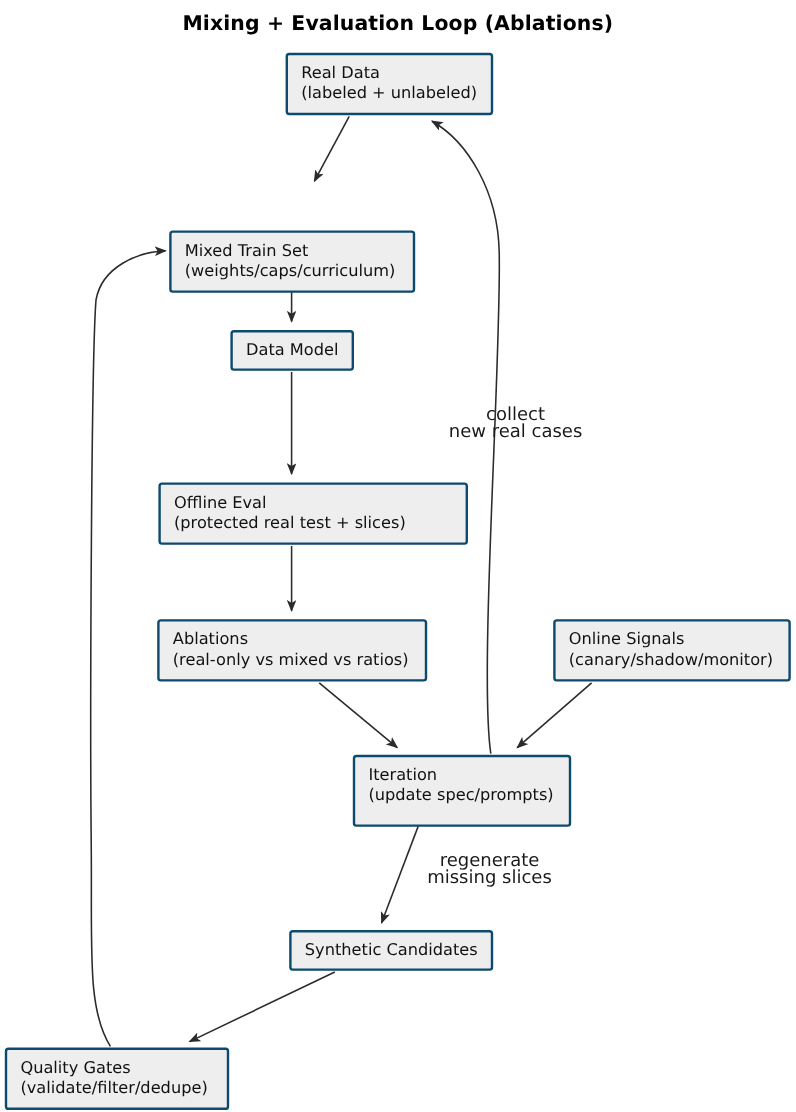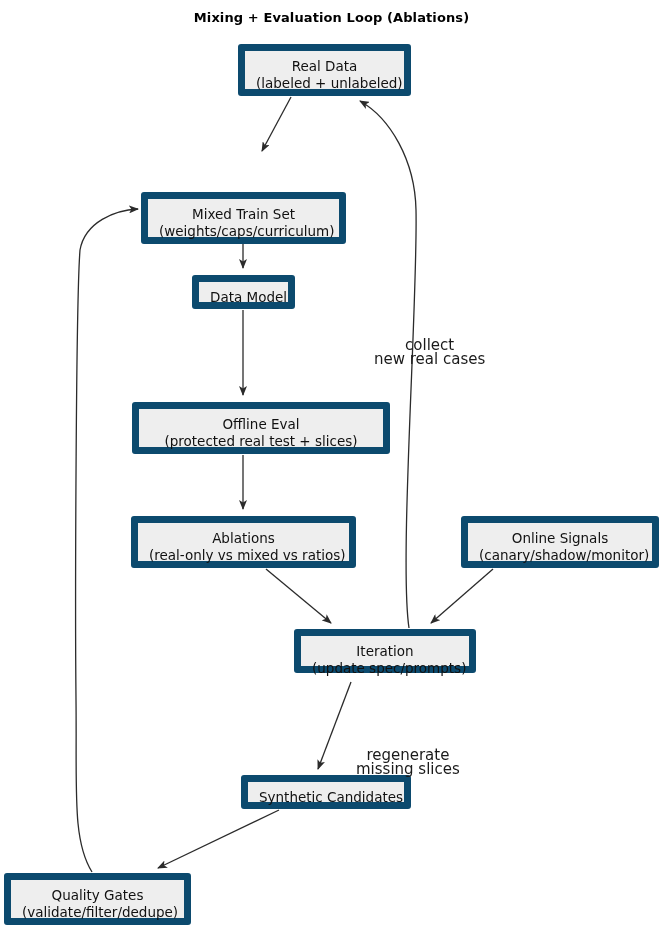--- a/index.html
+++ b/index.html
@@ -23,37 +23,36 @@
   #edge-layer {
     position: absolute;
     left: 0; top: 0;
     width: 663px;
     height: 927px;
   }
   .node {
     position: absolute;
     box-sizing: border-box;
     background: #eeeeee;
-    border: 7px solid #0c4a6e;
+    border: 2px solid #0c4a6e;
     border-radius: 3px;
     padding: 7px 11px 8px 11px;
     color: #111111;
     font-size: 13.5px;
     line-height: 17px;
     white-space: nowrap;
-    text-align: center;
   }
   .node .line2 { display: block; }
   .diagram-title {
     position: absolute;
     left: 0;
     top: 10px;
     width: 663px;
     text-align: center;
-    font-size: 13px;
+    font-size: 17px;
     font-weight: bold;
     color: #000000;
     letter-spacing: 0.1px;
   }
   .edge-label {
     position: absolute;
     font-size: 15px;
     line-height: 14px;
     color: #1a1a1a;
     text-align: center;
@@ -117,37 +116,37 @@
   <div class="node" style="left:461px; top:516px; width:198px; height:52px;">
     <span>Online Signals</span>
     <span class="line2">(canary/shadow/monitor)</span>
   </div>
 
   <div class="node" style="left:131px; top:516px; width:225px; height:52px;">
     <span>Ablations</span>
     <span class="line2">(real-only vs mixed vs ratios)</span>
   </div>
 
-  <div class="node" style="left:294px; top:629px; width:182px; height:44px;">
+  <div class="node" style="left:294px; top:629px; width:182px; height:60px;">
     <span>Iteration</span>
     <span class="line2">(update spec/prompts)</span>
   </div>
 
   <div class="node" style="left:227px; top:775px; width:170px; height:34px;margin-left:14px;">
     <span>Synthetic Candidates</span>
   </div>
 
   <div class="node" style="left:4px; top:873px; width:187px; height:52px;">
     <span>Quality Gates</span>
     <span class="line2">(validate/filter/dedupe)</span>
   </div>
 
   <div class="edge-label" style="left:374px; top:338px;">
     <span>collect</span><br>
     <span>new real cases</span>
   </div>
 
-  <div class="edge-label" style="left:356px; top:748px;text-align:center;">
+  <div class="edge-label" style="left:356px; top:710px;text-align:center;">
     <span>regenerate</span><br>
     <span>missing slices</span>
   </div>
 
 </div>
 
 </body></html>

